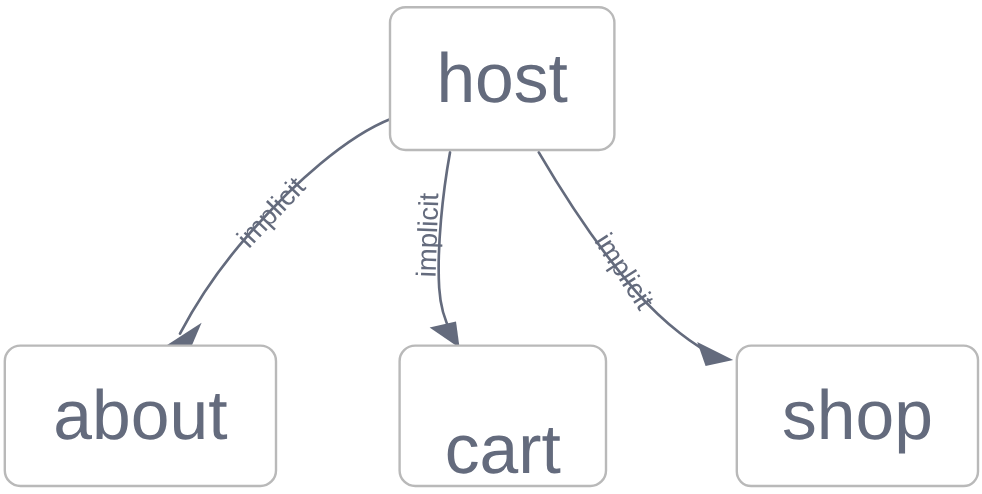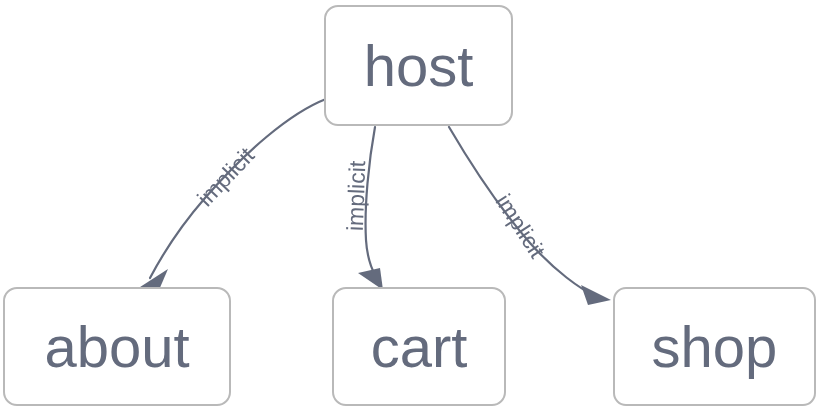--- a/index.html
+++ b/index.html
@@ -60,20 +60,21 @@
     left: 3px;
     top: 287px;
     width: 228px;
     height: 119px;
   }
   #node-cart {
     left: 332px;
     top: 287px;
     width: 174px;
     height: 119px;
+    align-items: flex-end;
   }
   #node-shop {
     left: 613px;
     top: 287px;
     width: 203px;
     height: 119px;
     border-radius: 13px;
   }
   .edge-path {
     fill: none;

